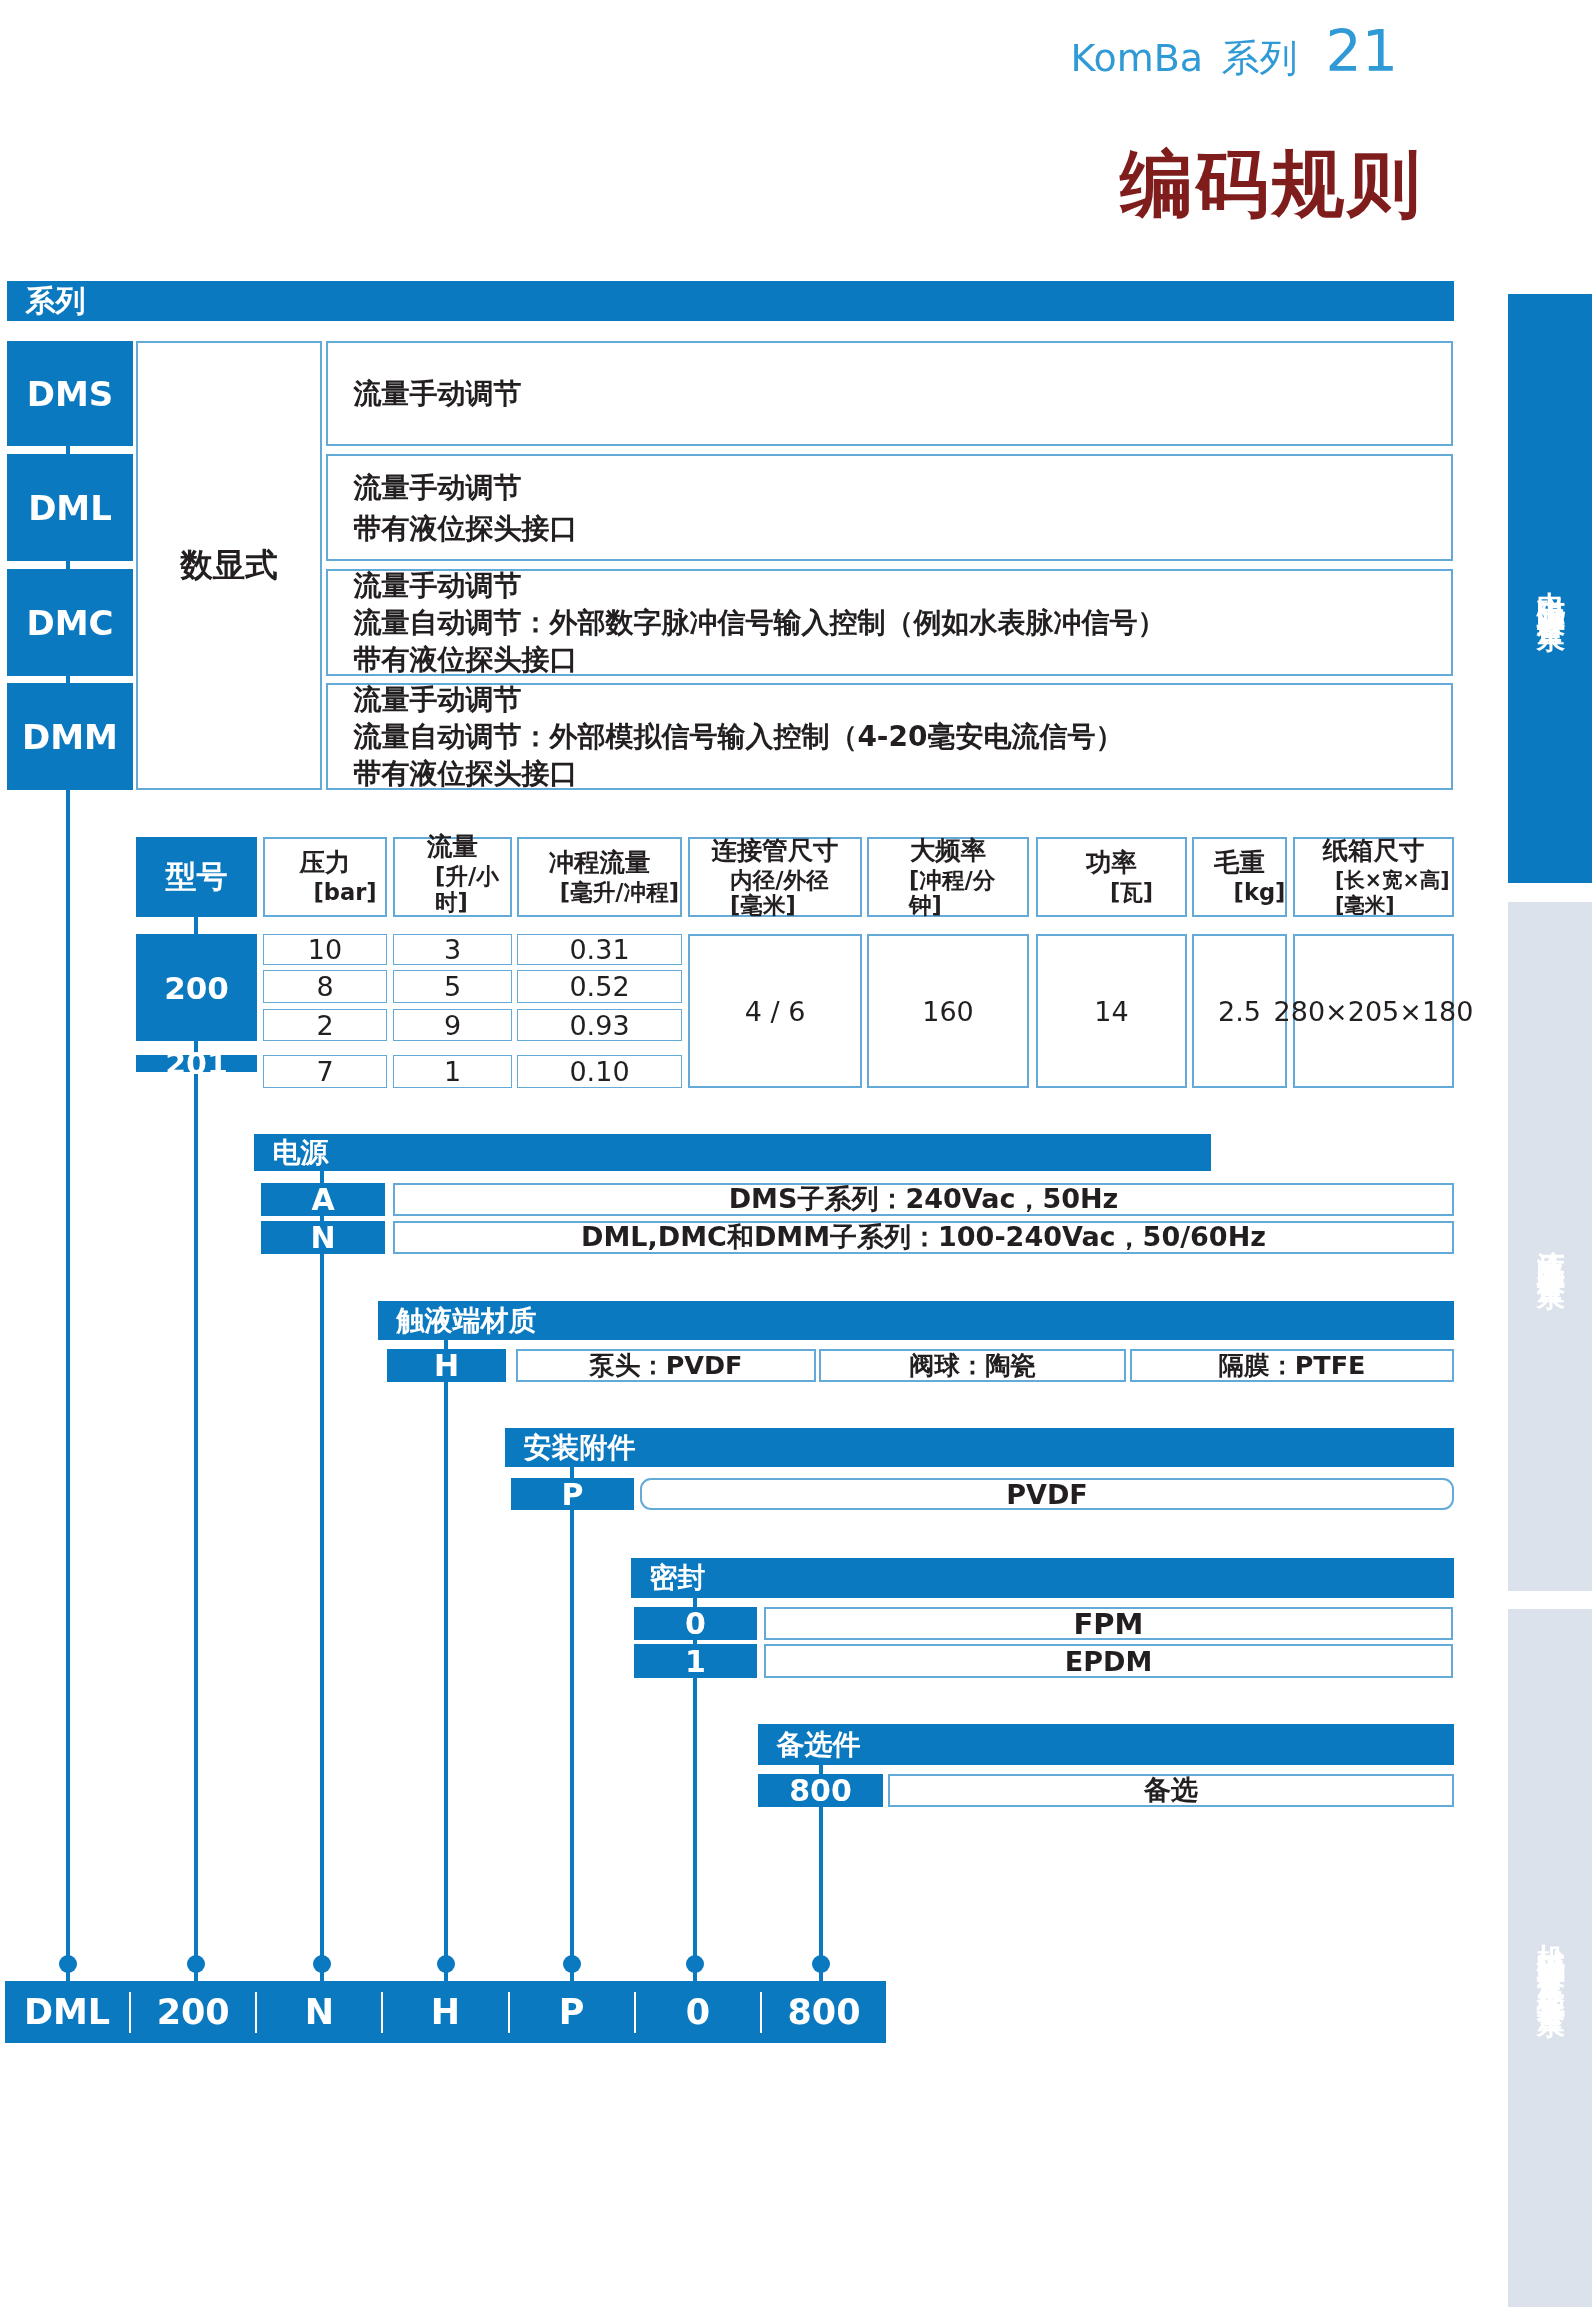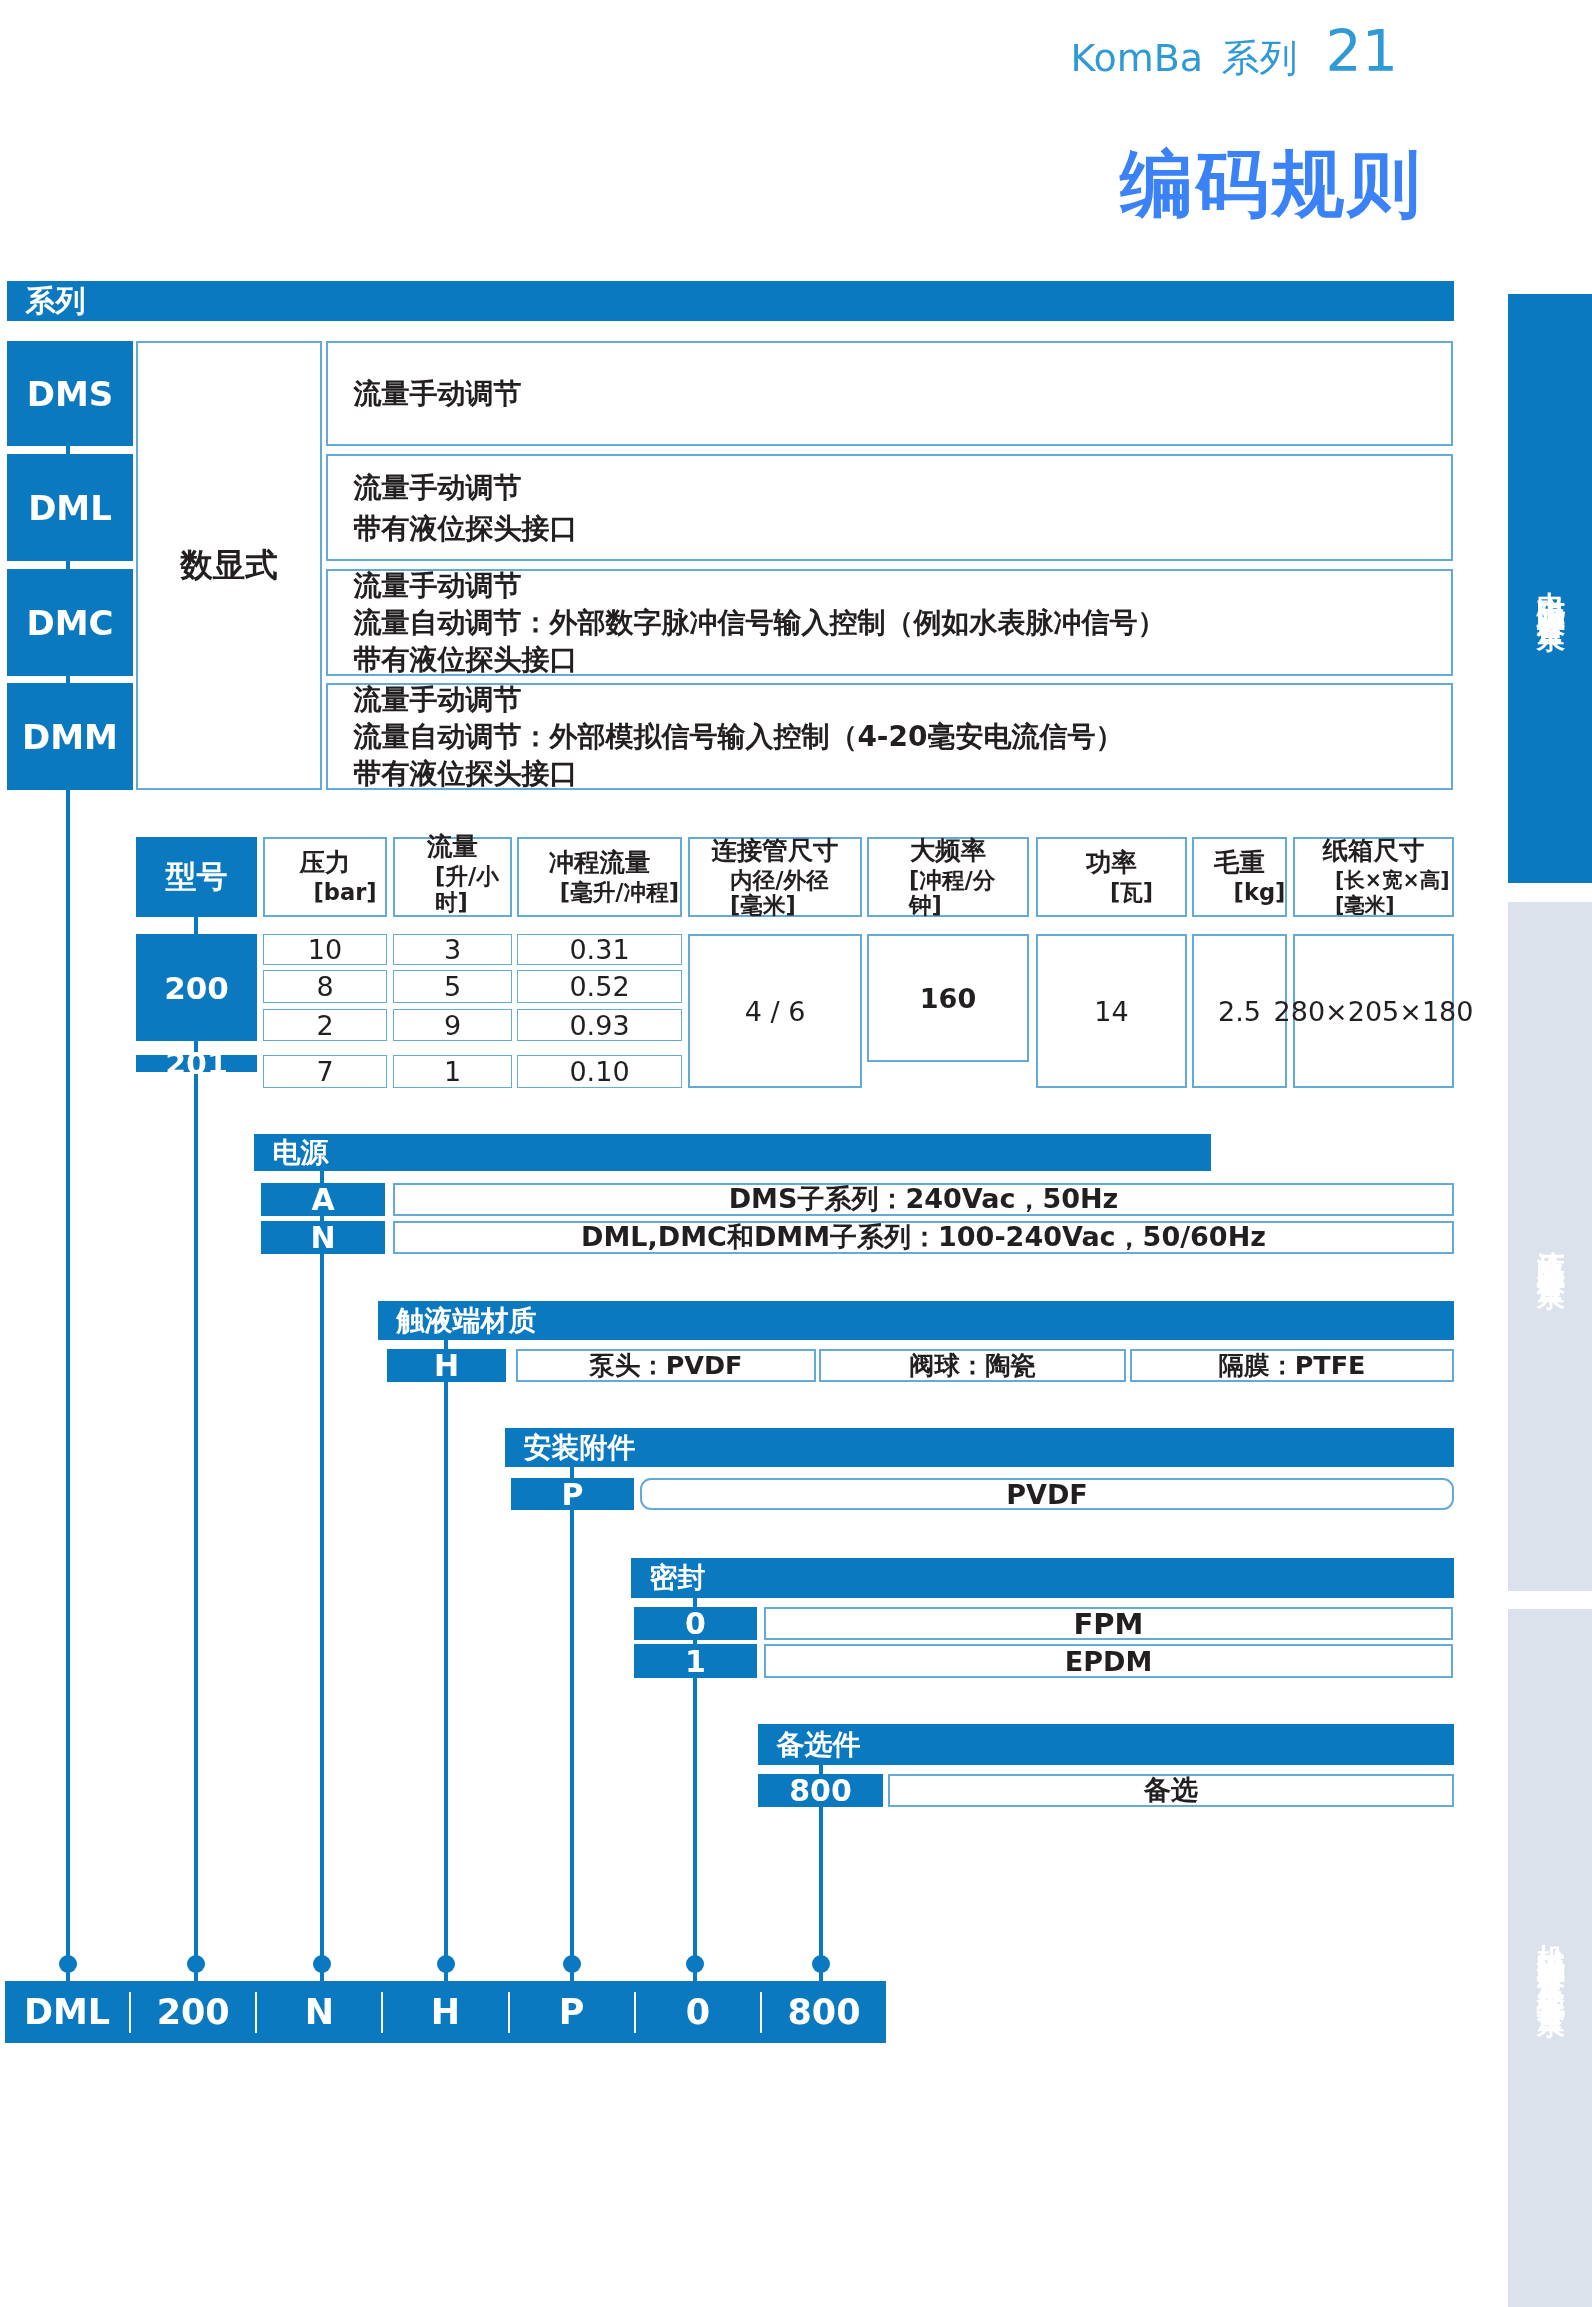--- a/index.html
+++ b/index.html
@@ -36,21 +36,21 @@
   .tab span{writing-mode:vertical-rl;text-orientation:upright;color:#fff;font-weight:bold;
             font-size:28px;letter-spacing:5.7px;}
   .tab.active{background:#0b79bf;}
   .tab.idle{background:#dbe2ec;}
   
   #brand{position:absolute;top:18.4px;right:195px;display:flex;align-items:baseline;color:#2f9ad5;z-index:2;}
   #brand .b1{font-size:38px;font-weight:400;}
   #brand .b2{font-size:38px;font-weight:500;margin-left:18.4px;}
   #brand .b3{font-size:57px;font-weight:400;margin-left:28px;}
   #page-title{position:absolute;top:136px;right:170px;font-size:73px;font-weight:900;
-              color:#3b82f6;letter-spacing:2.8px;z-index:2;}
+              color:#7f1d1d;letter-spacing:2.8px;z-index:2;}
 </style>
 </head>
 <body>
 
 <div id="page">
 
   <div id="brand">
     <span class="b1">KomBa</span>
     <span class="b2">系列</span>
     <span class="b3">21</span>
@@ -167,21 +167,21 @@
   <div class="wb cell" style="left:393px;top:970px;width:119px;height:32.5px;border-width:1.4px;">5</div>
   <div class="wb cell" style="left:517px;top:970px;width:165px;height:32.5px;border-width:1.4px;">0.52</div>
   <div class="wb cell" style="left:263px;top:1009px;width:124px;height:32px;border-width:1.4px;">2</div>
   <div class="wb cell" style="left:393px;top:1009px;width:119px;height:32px;border-width:1.4px;">9</div>
   <div class="wb cell" style="left:517px;top:1009px;width:165px;height:32px;border-width:1.4px;">0.93</div>
   <div class="wb cell" style="left:263px;top:1055px;width:124px;height:33px;border-width:1.4px;">7</div>
   <div class="wb cell" style="left:393px;top:1055px;width:119px;height:33px;border-width:1.4px;">1</div>
   <div class="wb cell" style="left:517px;top:1055px;width:165px;height:33px;border-width:1.4px;">0.10</div>
 
   <div class="wb merged" style="left:688px;top:934px;width:174px;height:154px;">4 / 6</div>
-  <div class="wb merged" style="left:867px;top:934px;width:162px;height:128px;font-weight:bold;">160</div>
+  <div class="wb merged" style="left:867px;top:934px;width:162px;height:154px;">160</div>
   <div class="wb merged" style="left:1036px;top:934px;width:151px;height:154px;">14</div>
   <div class="wb merged" style="left:1192px;top:934px;width:95px;height:154px;">2.5</div>
   <div class="wb merged" style="left:1293px;top:934px;width:161px;height:154px;">280×205×180</div>
 
   <div class="hb" style="left:254px;top:1134px;width:957px;height:37px;">电源</div>
   <div class="kb" style="left:261px;top:1183px;width:124px;height:32.5px;font-size:30px;">A</div>
   <div class="wb" style="left:393px;top:1183px;width:1061px;height:32.5px;font-size:27px;">DMS子系列：240Vac，50Hz</div>
   <div class="kb" style="left:261px;top:1221px;width:124px;height:32.5px;font-size:30px;">N</div>
   <div class="wb" style="left:393px;top:1221px;width:1061px;height:32.5px;font-size:27px;">DML,DMC和DMM子系列：100-240Vac，50/60Hz</div>
 

